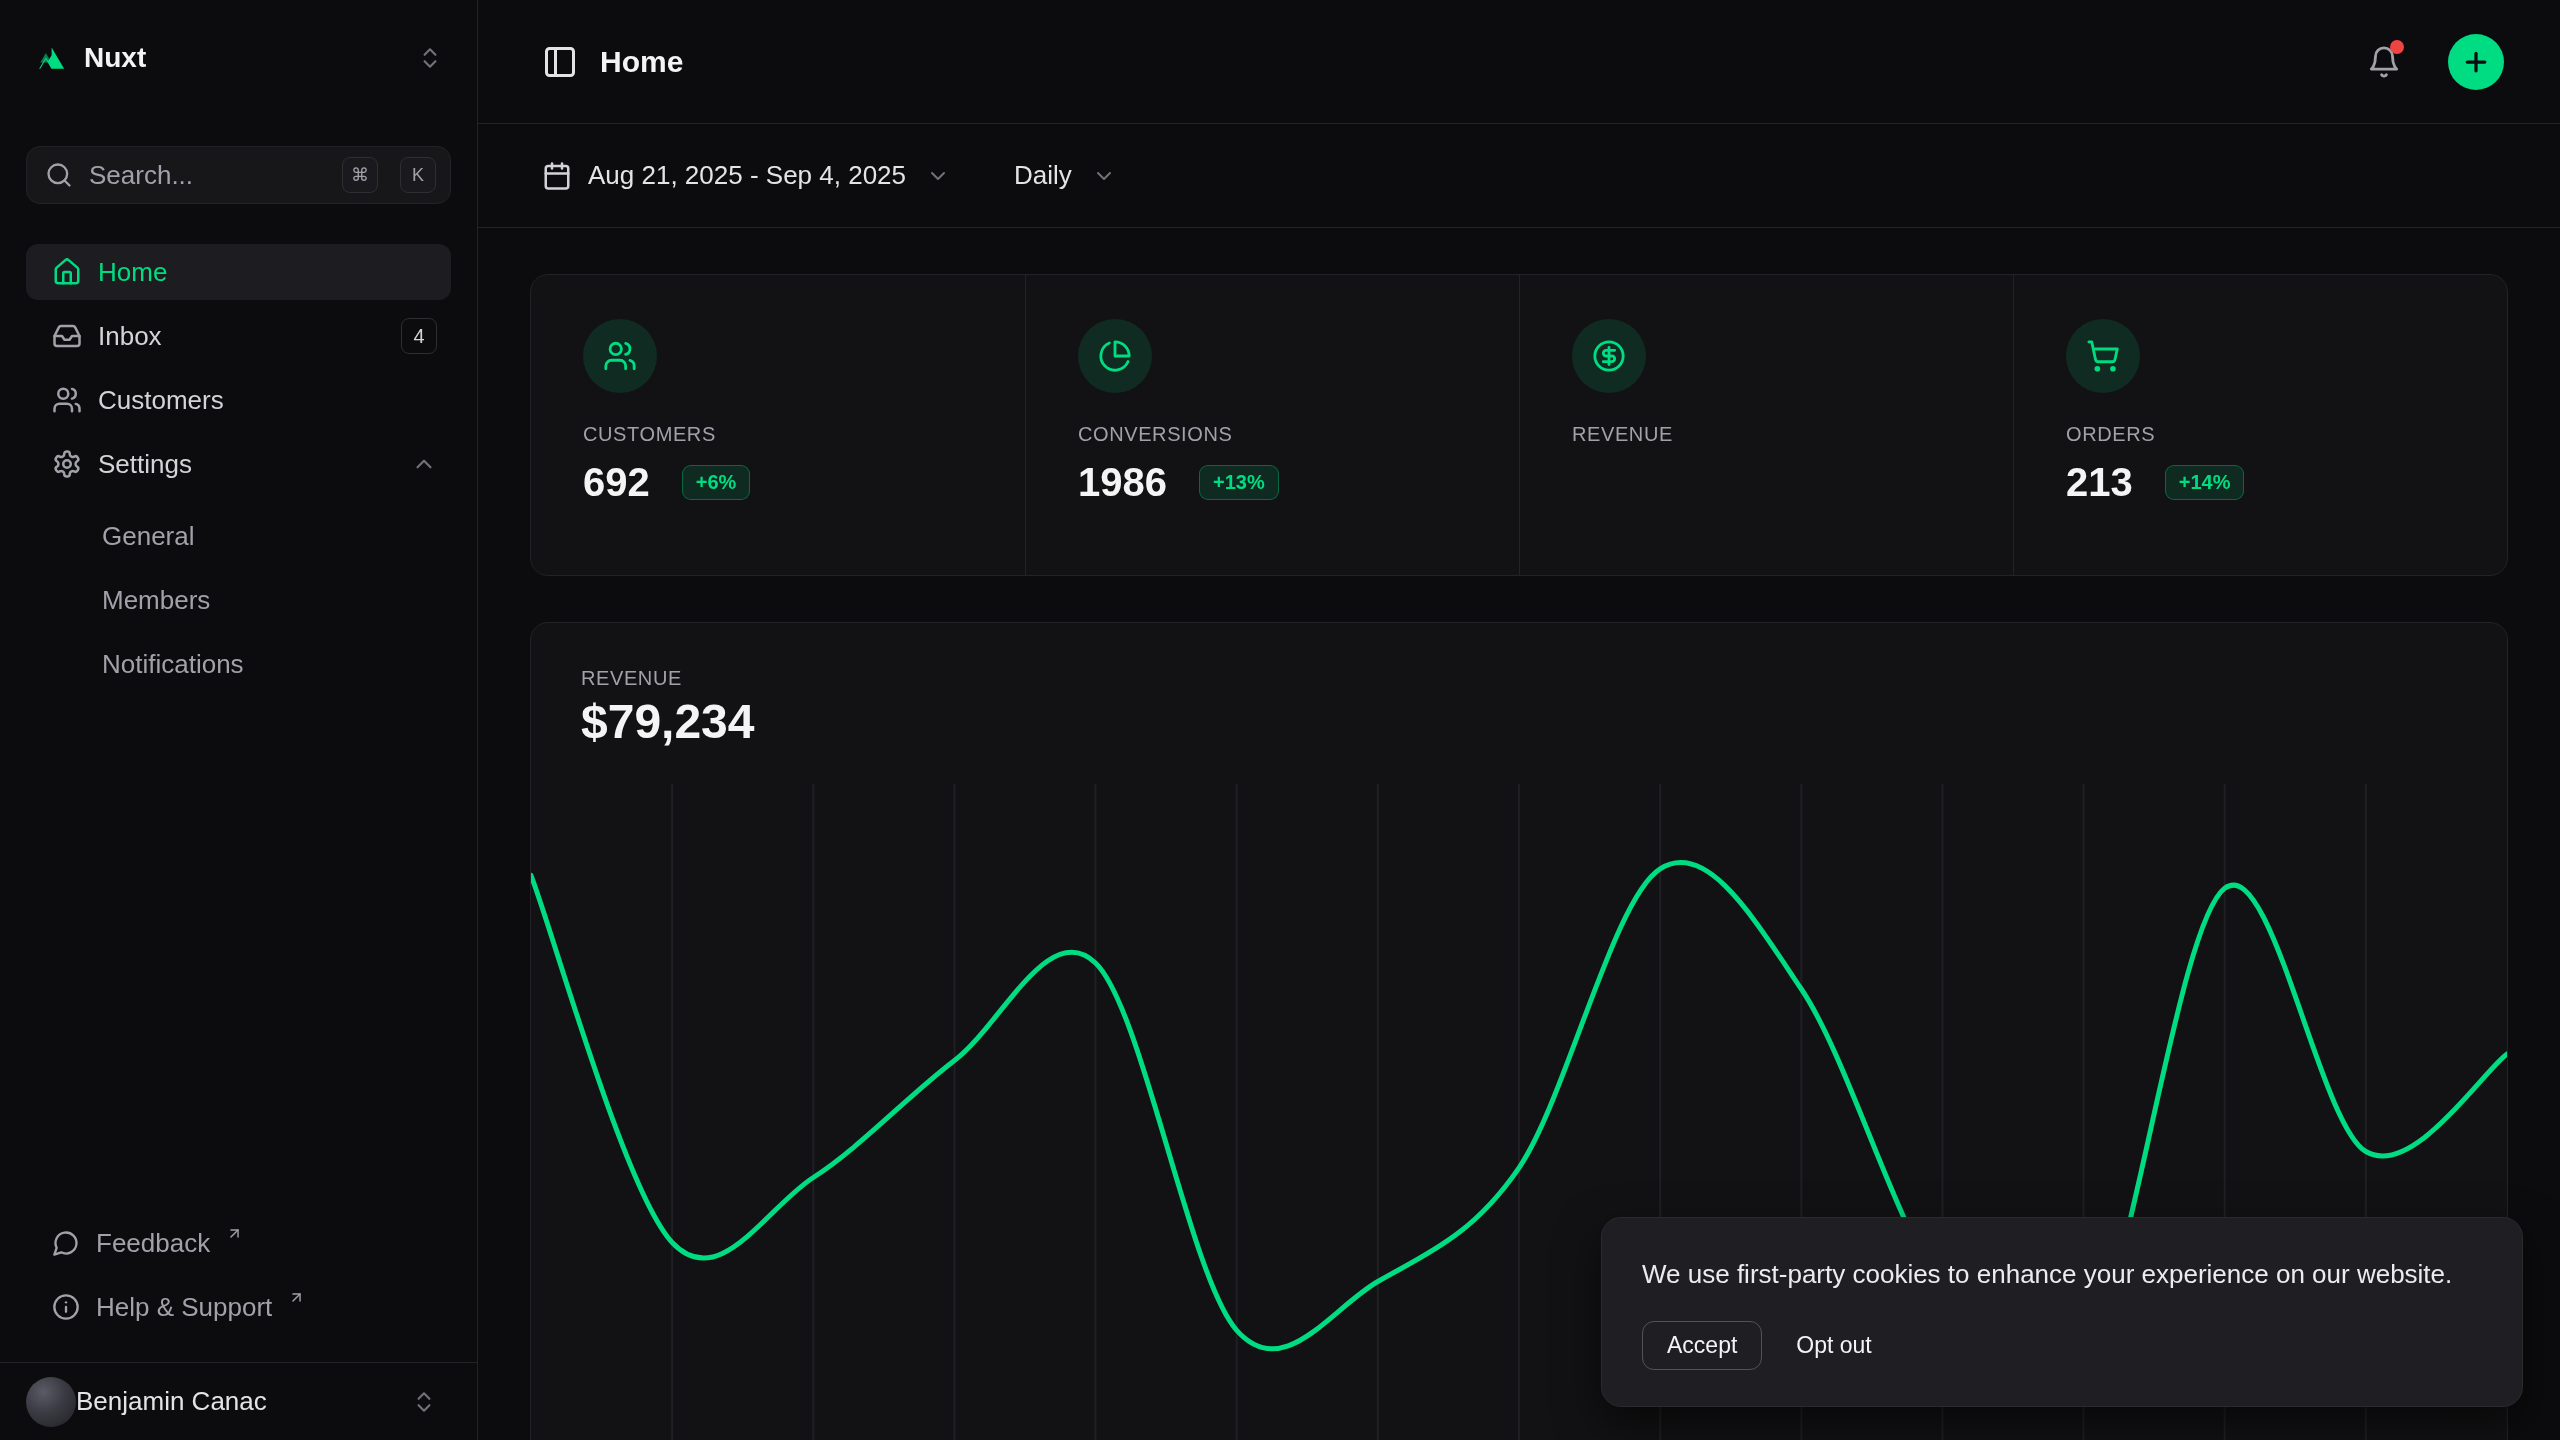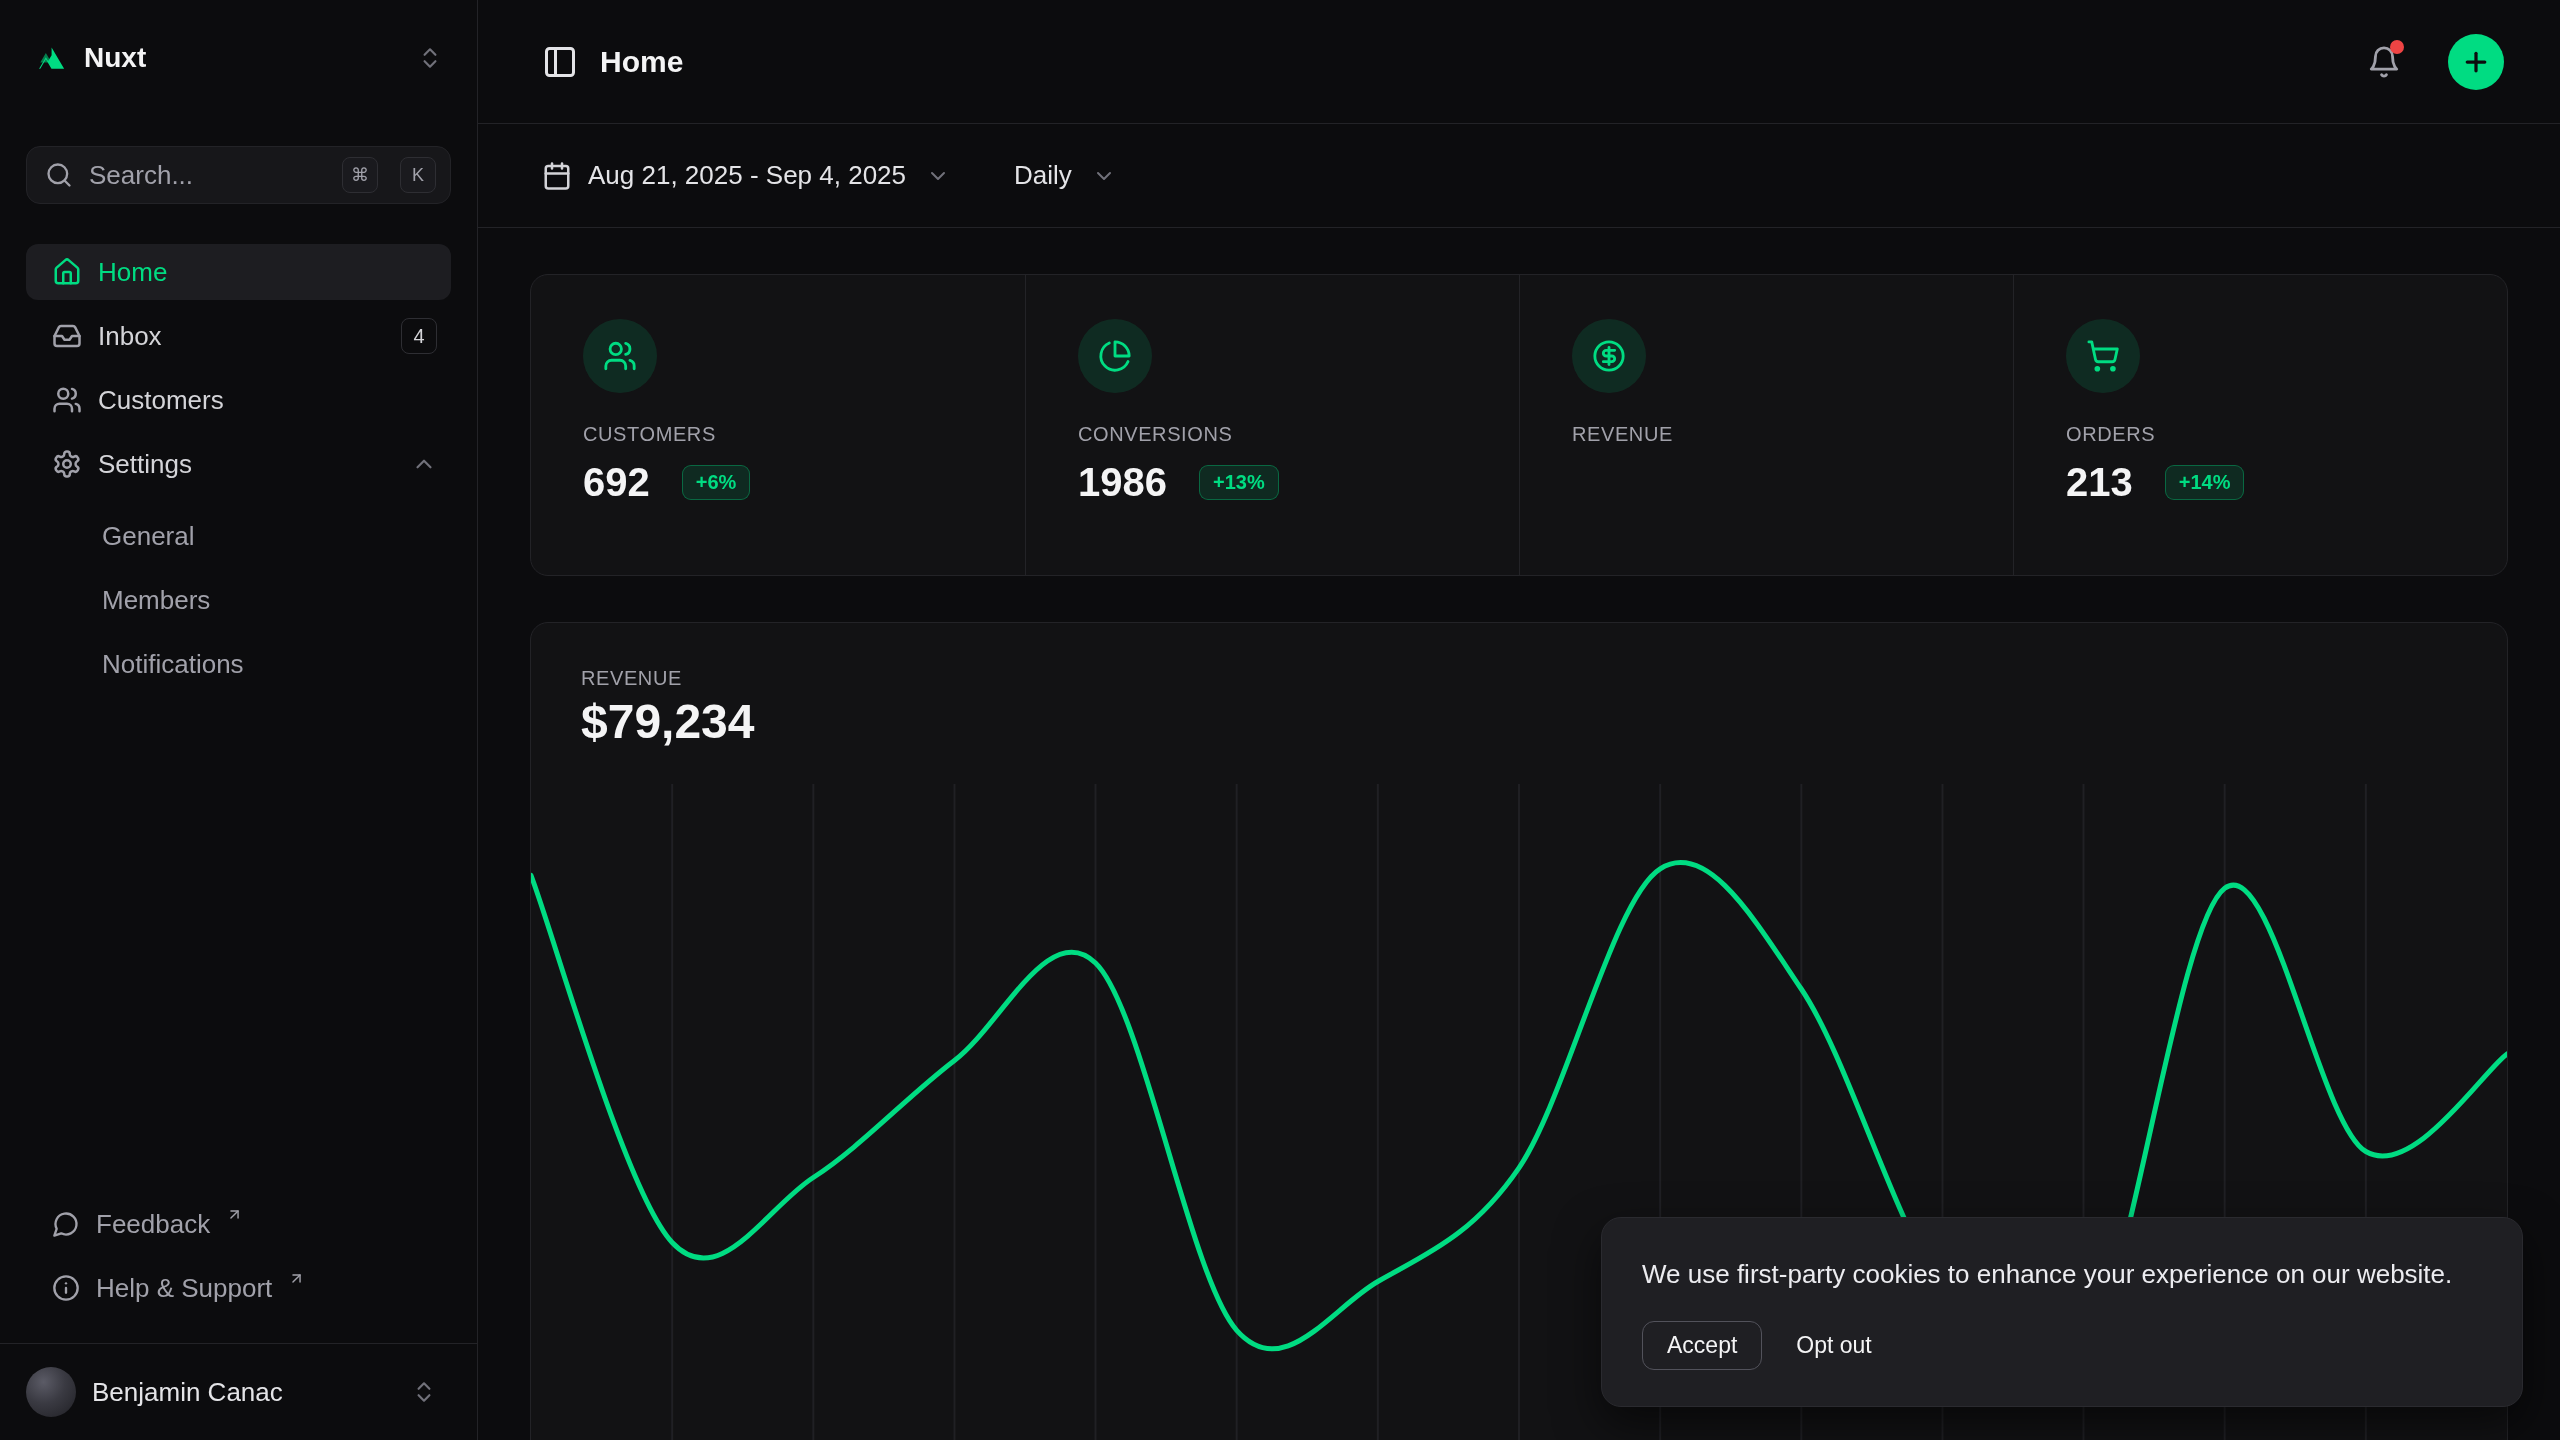--- a/index.html
+++ b/index.html
@@ -74,22 +74,22 @@
     padding-left:76px;font-size:26px;color:var(--muted);cursor:pointer;
   }
   .sidebar-footer{margin-top:auto;display:flex;flex-direction:column;gap:8px;padding-bottom:27px;}
   .footer-link{
     height:56px;border-radius:12px;display:flex;align-items:flex-start;gap:16px;
     padding:0 14px 0 26px;font-size:26px;color:var(--muted);cursor:pointer;
     align-items:center;
   }
   .footer-link .ext{align-self:flex-start;margin-top:10px;color:var(--muted);}
   .user-bar{
-    height:97px;border-top:1px solid var(--border);
-    display:flex;align-items:center;gap:16px;padding:0 40px 0 26px;
+    height:78px;border-top:1px solid var(--border);
+    display:flex;align-items:center;gap:0;padding:0 40px 0 26px;
     cursor:pointer;
   }
   .avatar{
     width:50px;height:50px;border-radius:50%;
     background:radial-gradient(circle at 35% 30%, #5b5b66 0%, #3a3a42 45%, #1f1f24 100%);
     flex:0 0 50px;
   }
   .user-name{flex:1;font-size:26px;color:#e4e4e7;}
 
   

